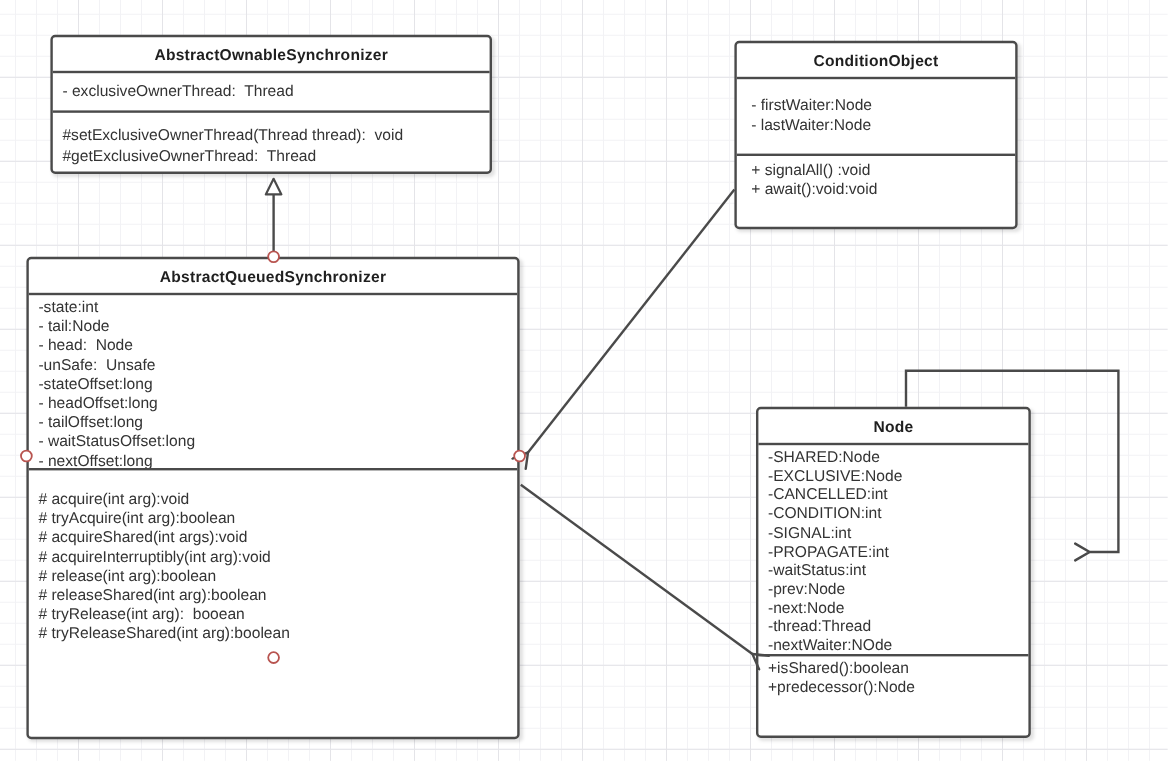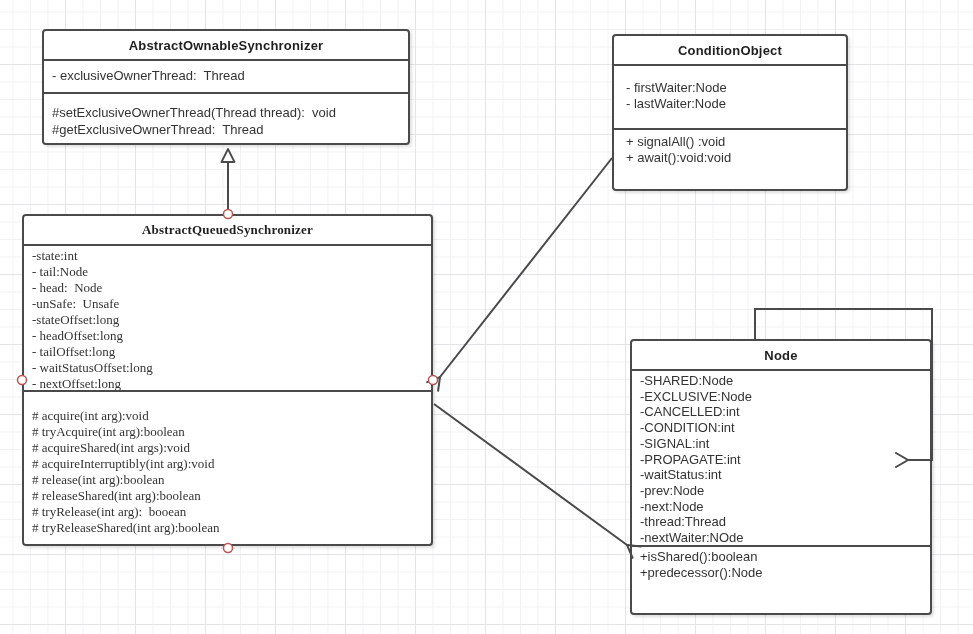--- a/index.html
+++ b/index.html
@@ -58,25 +58,25 @@
   
   #box-aos  { left: 42px;  top: 29px;  width: 368px; height: 116px; }
   #box-aos .attrs   { flex: 0 0 33px; padding-top: 7px; }
   #box-aos .methods { padding-top: 10px; }
   #box-aos .methods .member-line { line-height: 17px; }
 
   #box-co   { left: 612px; top: 34px;  width: 236px; height: 157px; }
   #box-co .attrs   { flex: 0 0 64px; padding-top: 14px; padding-left: 12px; }
   #box-co .methods { padding-top: 4px; padding-left: 12px; }
 
-  #box-aqs  { left: 22px;  top: 214px; width: 411px; height: 332px; font-family: Liberation Serif, serif; }
+  #box-aqs  { left: 22px;  top: 214px; width: 411px; height: 402px; }
   #box-aqs .attrs   { flex: 0 0 146px; padding-top: 2px; }
   #box-aqs .methods { padding-top: 16px; }
 
-  #box-node { left: 630px; top: 339px; width: 302px; height: 276px; justify-content: space-between; }
+  #box-node { left: 630px; top: 339px; width: 229px; height: 276px; justify-content: space-between; }
   #box-node .attrs   { flex: 0 0 176px; padding-top: 2px; }
   #box-node .attrs .member-line { line-height: 15.7px; }
   #box-node .methods { padding-top: 2px; }
 
   .connector-layer {
     position: absolute;
     left: 0; top: 0;
     width: 973px; height: 634px;
     pointer-events: none;
   }

